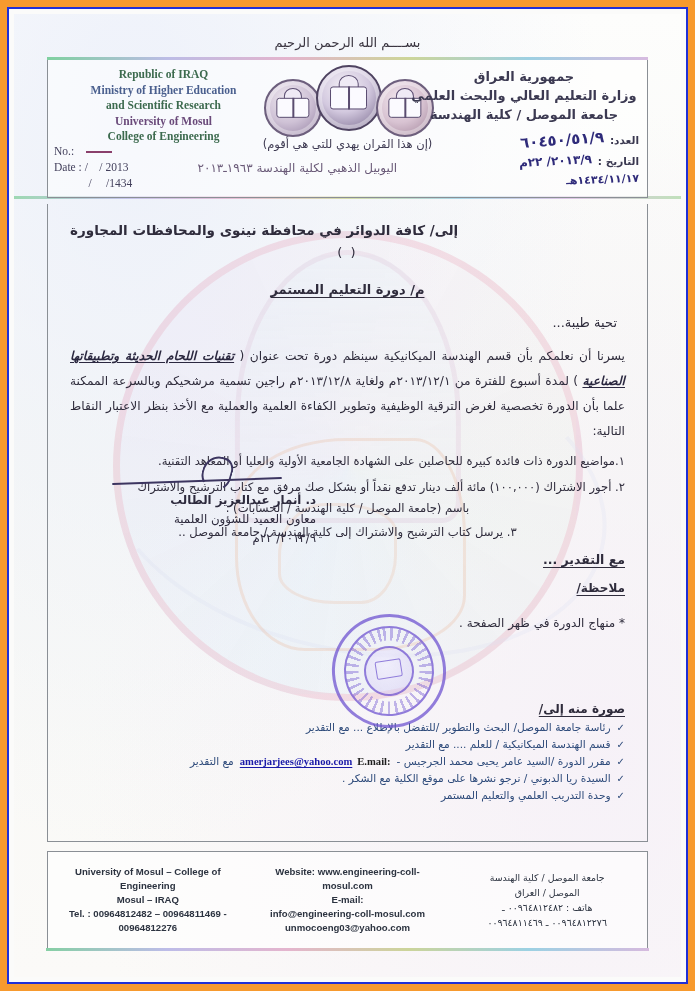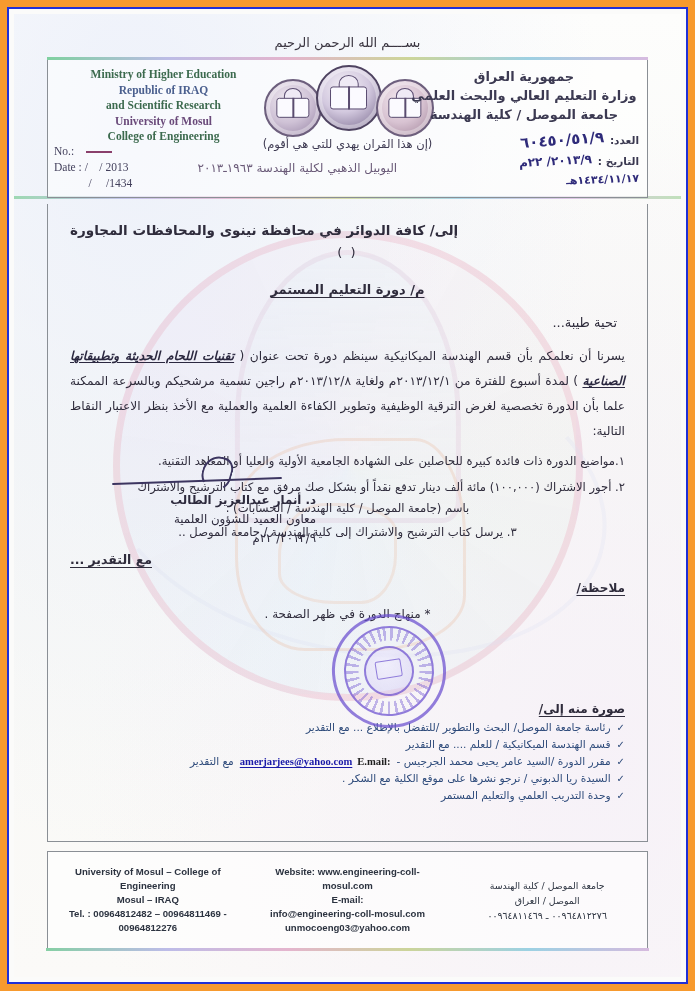--- a/index.html
+++ b/index.html
@@ -226,25 +226,25 @@
   }
   .para .ttl{
     font-style:italic;font-weight:bold;
     text-decoration:underline;text-underline-offset:2px;
     color:#2b2840;
   }
 
   .points{list-style:none;margin:6px 0 0 0;padding:0;font-size:11.6px;line-height:23px;}
   .points li{margin-top:3px;text-align:justify;text-align-last:right;}
   .pt-sub{text-align:center;margin-top:2px;font-size:11.6px;}
-  .regards{text-align:left;margin-top:8px;font-size:12.5px;font-weight:bold;}
+  .regards{text-align:right;margin-top:8px;font-size:12.5px;font-weight:bold;}
   .regards u{text-underline-offset:3px;}
 
   .note-h{margin-top:14px;font-size:12px;font-weight:bold;text-decoration:underline;text-underline-offset:3px;}
-  .note-b{margin-top:12px;font-size:12px;text-align:center;}
+  .note-b{margin-top:21px;font-size:12px;}
 
   
   .sig{
     position:absolute;left:58px;top:252px;width:210px;
     direction:rtl;
     font-size:11.8px;line-height:19px;color:#2d2a3d;
   }
   .sig .scribble{
     position:relative;height:34px;margin-bottom:1px;
   }
@@ -341,22 +341,22 @@
       <div class="arc"></div>
       <div class="dome"></div>
       <div class="map"></div>
     </div>
 
     <div class="basmala">بســــم الله الرحمن الرحيم</div>
 
     <div class="head">
 
       <div class="head-en">
+        <span class="ln">Republic of IRAQ</span>
         <span class="ln">Ministry of Higher Education</span>
-        <span class="ln">Republic of IRAQ</span>
         <span class="ln">and  Scientific Research</span>
         <span class="ln">University of Mosul</span>
         <span class="ln">College of Engineering</span>
       </div>
 
       <div class="nodate">
         <span class="row"><span>No.:</span><span class="dash"></span></span>
         <span class="row"><span>Date :</span> <span>/    / 2013</span></span>
         <span class="row">            <span>/     /1434</span></span>
       </div>
@@ -485,18 +485,19 @@
       </div>
       <div class="col en">
         <span class="ln">Website: www.engineering-coll-mosul.com</span>
         <span class="ln">E-mail:</span>
         <span class="ln">info@engineering-coll-mosul.com</span>
         <span class="ln">unmocoeng03@yahoo.com</span>
       </div>
       <div class="col ar">
         <span class="ln">جامعة الموصل / كلية الهندسة</span>
         <span class="ln">الموصل / العراق</span>
+        <span class="ln">هاتف : ٠٠٩٦٤٨١٢٤٨٢ ـ</span>
         <span class="ln">٠٠٩٦٤٨١٢٢٧٦ ـ ٠٠٩٦٤٨١١٤٦٩</span>
       </div>
     </div>
 
   </div>
 </div>
 
 </body></html>

